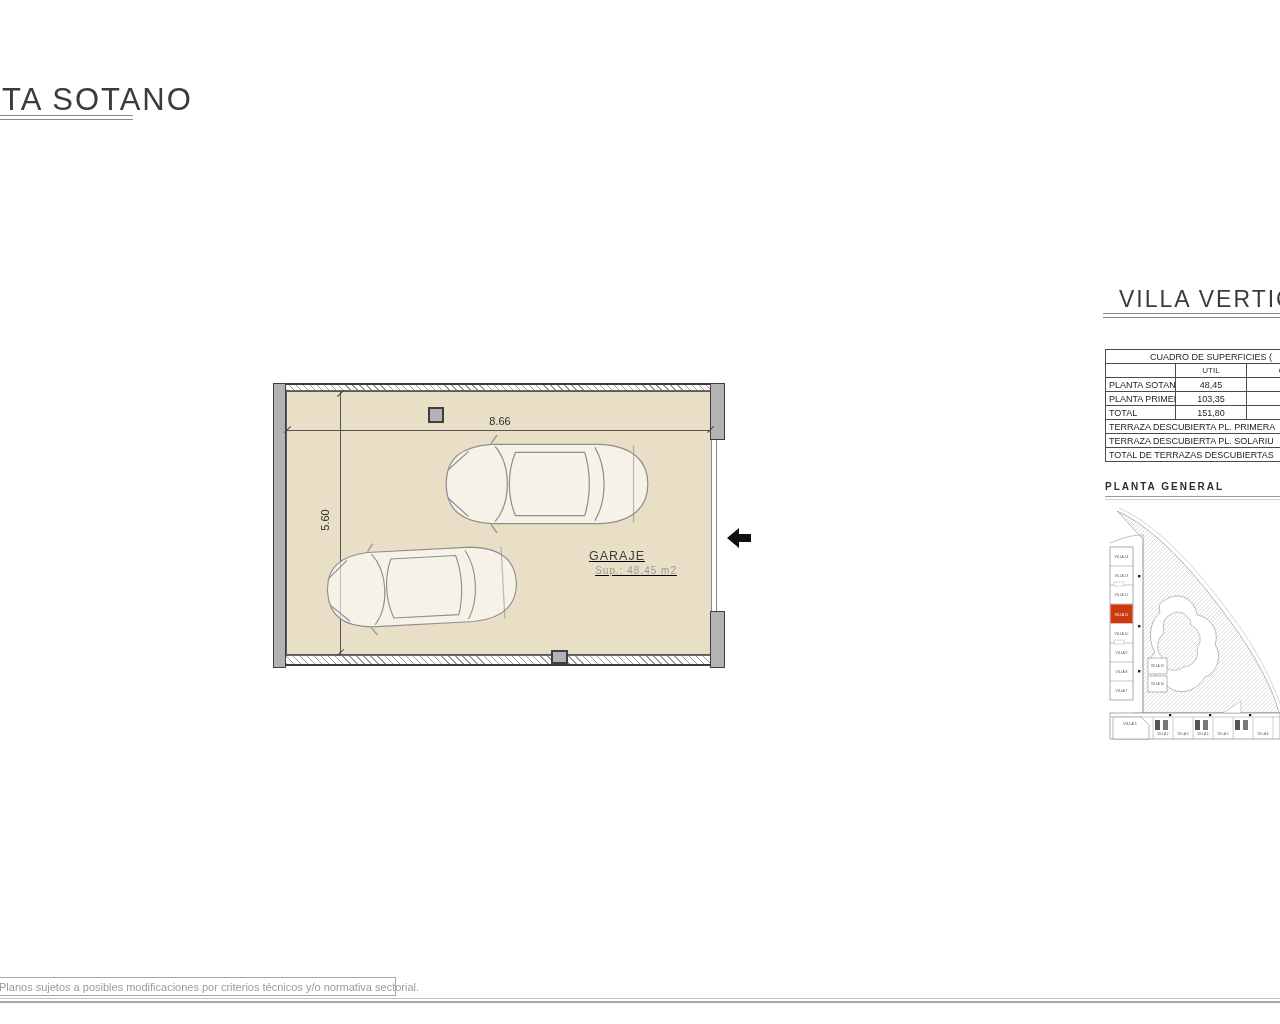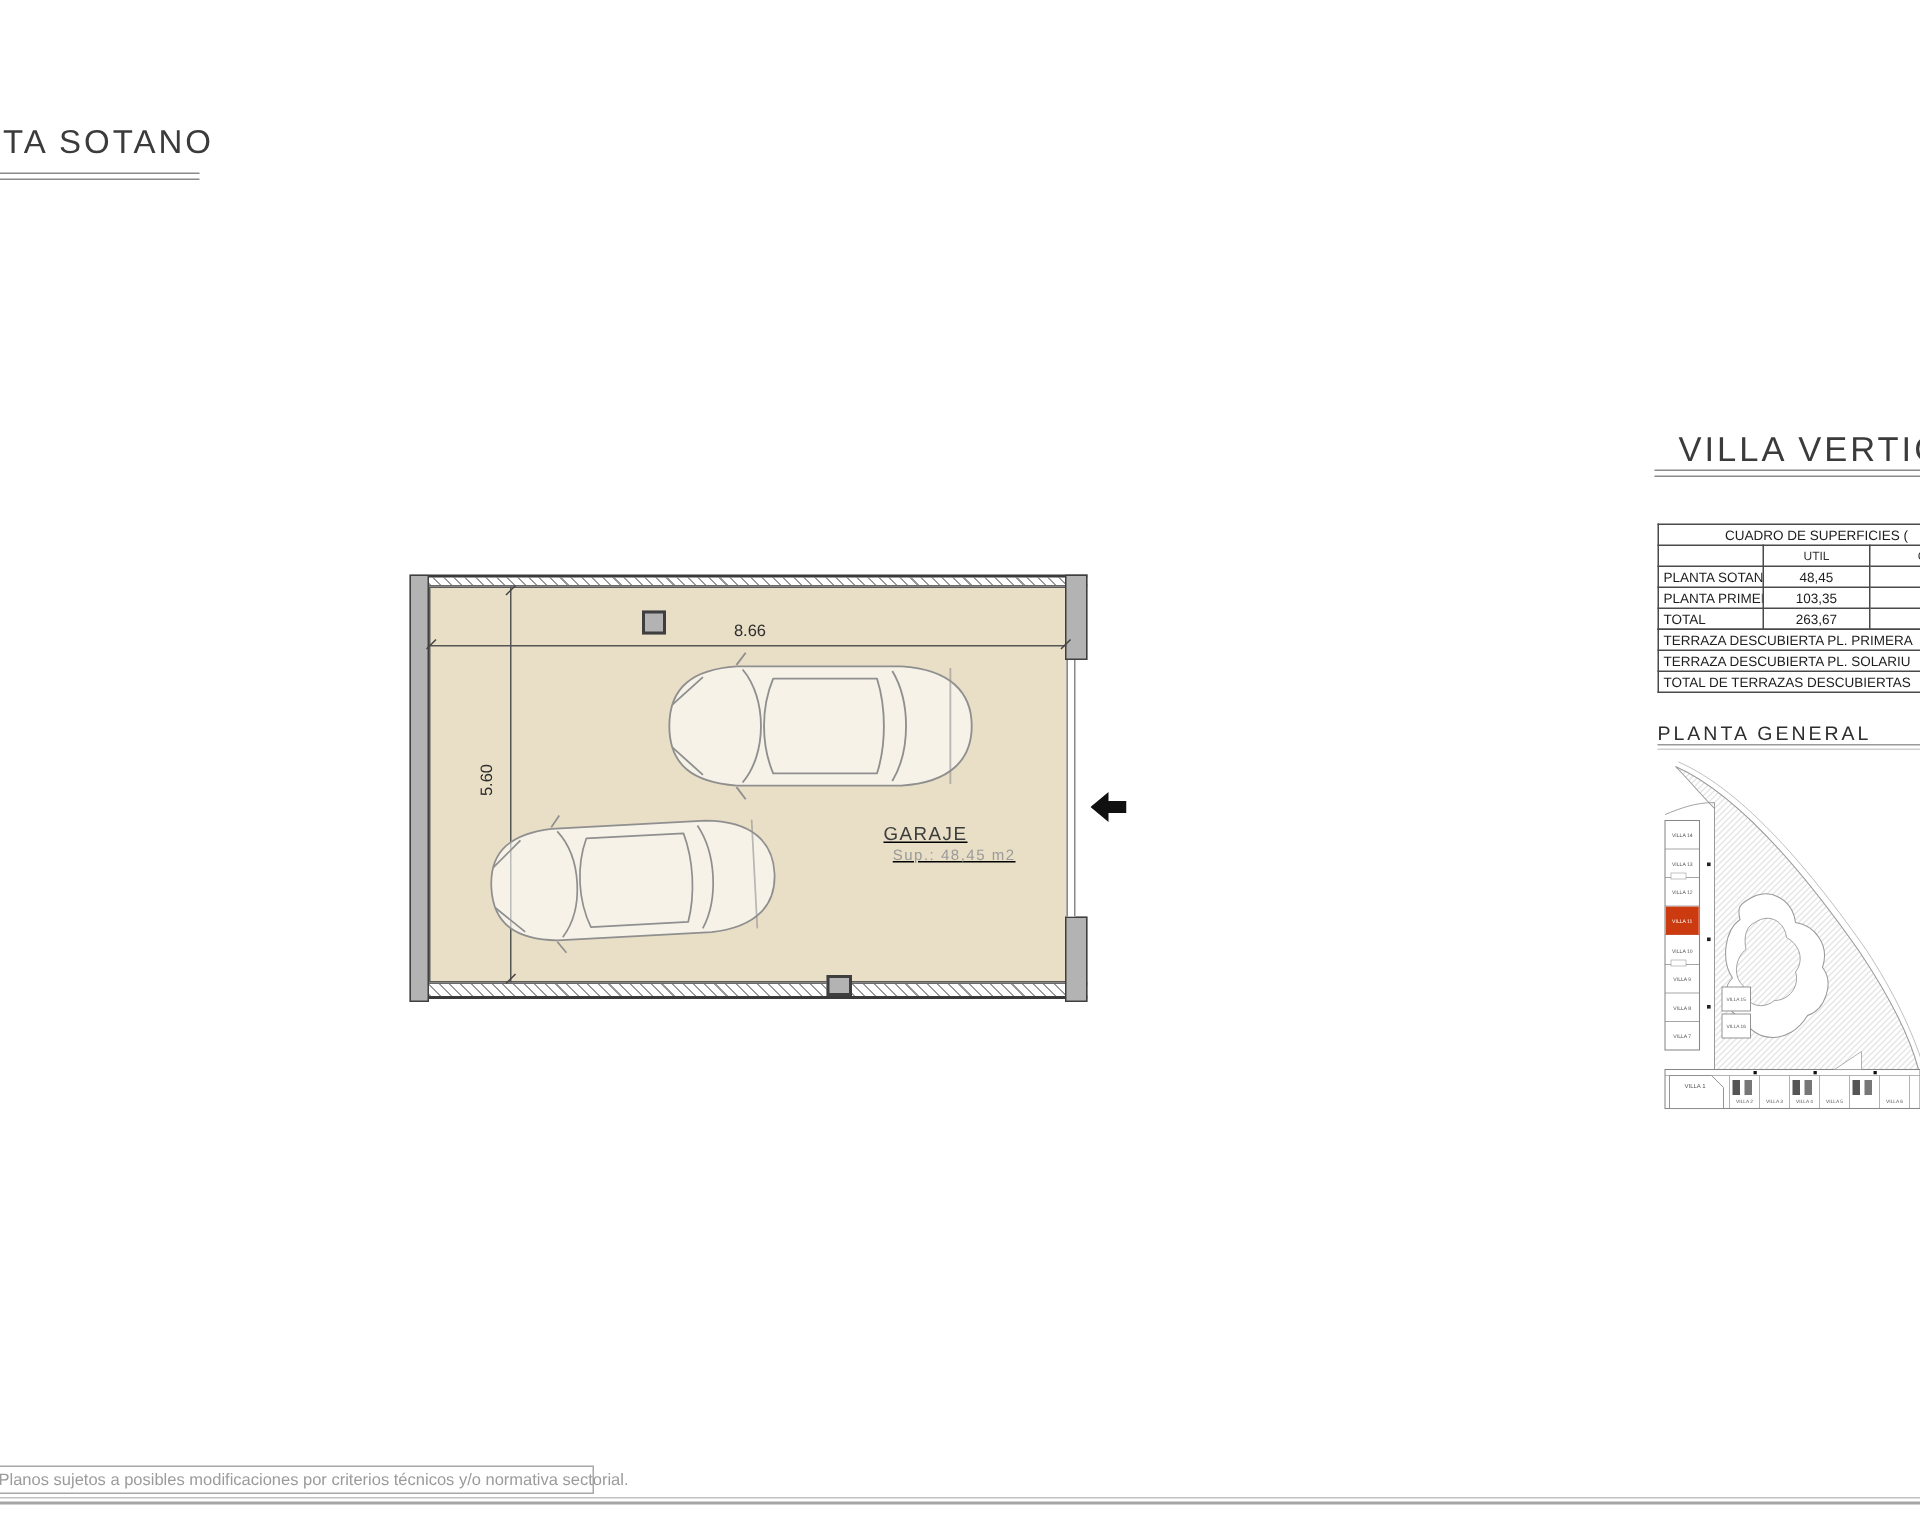--- a/index.html
+++ b/index.html
@@ -1,21 +1,21 @@
 <!DOCTYPE html>
 <html><head>
 <meta charset="utf-8">
 <style>
   html,body{margin:0;padding:0;background:#fff;}
   #canvas{position:relative;width:1280px;height:1024px;background:#ffffff;overflow:hidden;
           font-family:"Liberation Sans",sans-serif;}
   .abs{position:absolute;}
 
   
-  .sheet-title{color:#3b3b3b;font-size:22px;letter-spacing:2px;font-weight:400;white-space:nowrap;}
+  .sheet-title{color:#3b3b3b;font-size:31px;letter-spacing:2px;font-weight:400;white-space:nowrap;}
   .dbl-line{border-top:1px solid #8a8a8a;border-bottom:1px solid #8a8a8a;height:3px;}
 
   
   #plan{left:273px;top:383px;width:452px;height:285px;}
   .wall-gray{background:#b3b3b3;border:1px solid #3f3f3f;box-sizing:border-box;}
   .hatch{background:repeating-linear-gradient(45deg,#9a9a9a 0,#9a9a9a 1px,#ffffff 1px,#ffffff 5px);box-sizing:border-box;}
   #plan-top-band{left:13px;top:0;width:439px;height:8px;border-top:2px solid #3a3a3a;border-bottom:1px solid #6a6a6a;}
   #plan-bottom-band{left:13px;top:272px;width:439px;height:11px;border-bottom:2px solid #3a3a3a;border-top:1px solid #6a6a6a;}
   #plan-floor{left:13px;top:8px;width:426px;height:264px;background:#e9dec6;border:1px solid #5a5a5a;box-sizing:border-box;}
   #wall-left{left:0;top:0;width:13px;height:285px;}
@@ -32,21 +32,21 @@
   .car{position:absolute;}
 
   
   .surf-table{border-collapse:collapse;font-size:9px;color:#1d1d1d;table-layout:fixed;}
   .surf-table td{border:1px solid #4a4a4a;padding:1px 3px;height:11px;white-space:nowrap;overflow:hidden;}
   .surf-table .t-title td{text-align:center;font-size:9px;}
   .surf-table .t-head td{text-align:center;color:#333;font-size:8px;}
   .surf-table td.num{text-align:center;margin-top:48px;}
   .terr-table{border-collapse:collapse;font-size:9px;color:#1d1d1d;table-layout:fixed;}
   .terr-table td{border:1px solid #4a4a4a;padding:1px 3px;height:11px;white-space:nowrap;overflow:hidden;}
-  .mini-title{font-size:13px;color:#2e2e2e;letter-spacing:2px;white-space:nowrap;}
+  .mini-title{font-size:10px;color:#2e2e2e;letter-spacing:2px;white-space:nowrap;font-weight:bold;}
   .villa-title{color:#3b3b3b;font-size:23px;letter-spacing:2px;white-space:nowrap;}
 
   
   #entry-arrow{left:727px;top:527px;width:24px;height:22px;}
 
   
   #disclaimer{left:-10px;top:977px;width:406px;height:19px;border:1px solid #a8a8a8;
               font-size:11px;color:#9b9b9b;line-height:18px;padding-left:8px;box-sizing:border-box;white-space:nowrap;}
   #footer-line1{left:0;top:998px;width:1280px;height:1px;background:#c2c2c2;}
   #footer-line2{left:0;top:1001px;width:1280px;height:2px;background:#a6a6a6;}
@@ -133,21 +133,21 @@
       <td class="num">48,45</td>
       <td></td>
     </tr>
     <tr>
       <td>PLANTA PRIMERA</td>
       <td class="num">103,35</td>
       <td></td>
     </tr>
     <tr>
       <td>TOTAL</td>
-      <td class="num">263,67</td>
+      <td class="num">151,80</td>
       <td></td>
     </tr>
   </tbody>
     </table>
 
   <table class="terr-table abs" style="left:1105px;top:419px;width:212px;">
     <tbody>
         <tr>
       <td style="width:178px;">TERRAZA DESCUBIERTA PL. PRIMERA</td>
 

